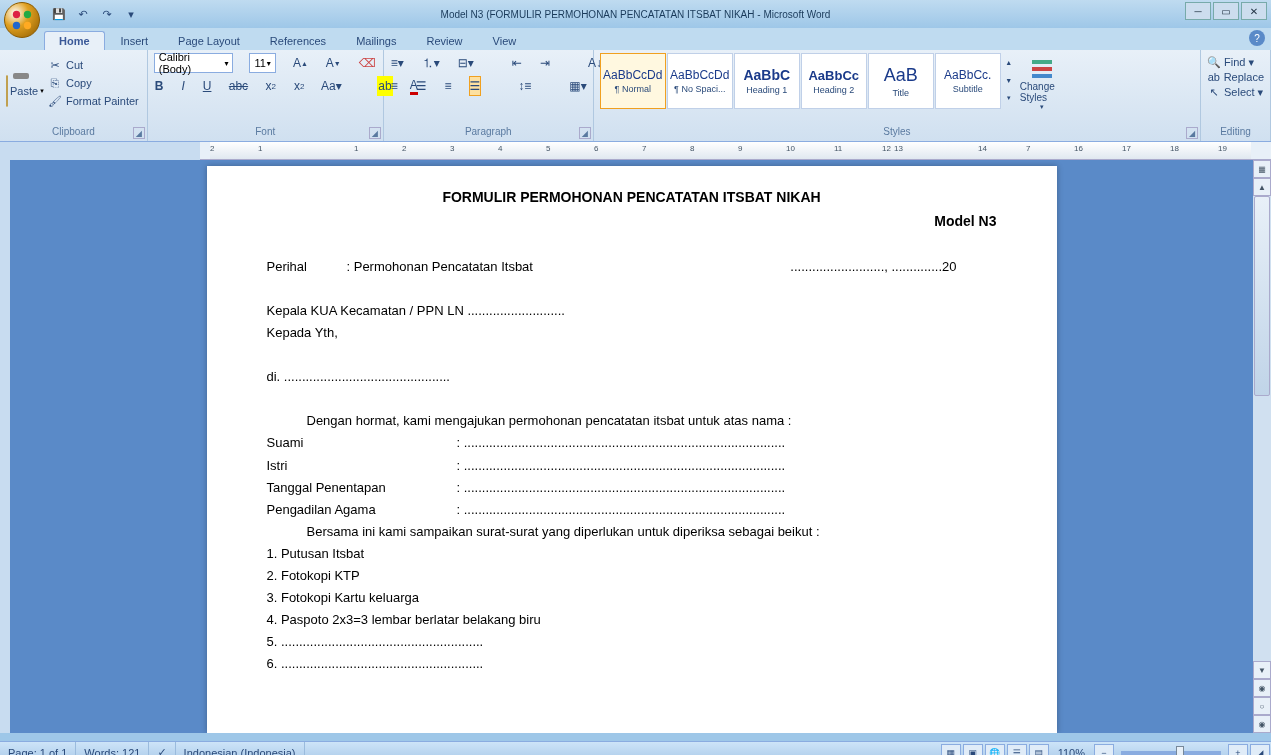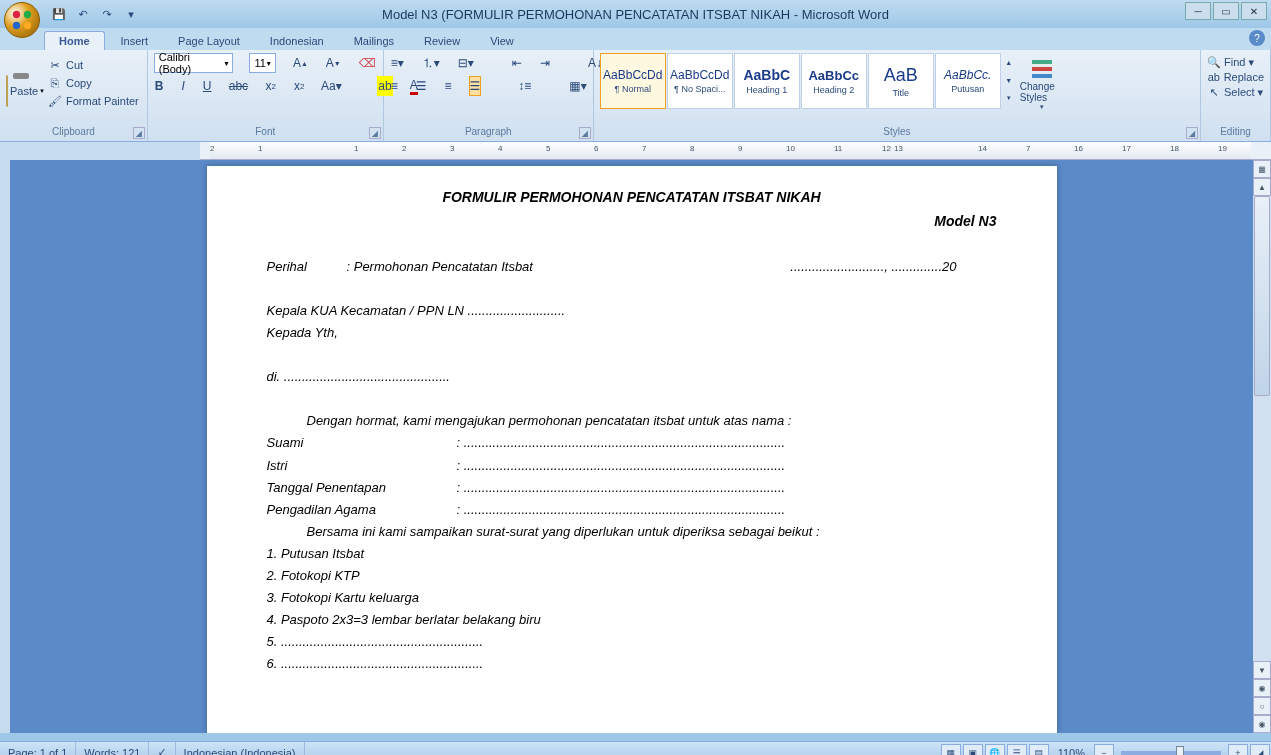--- a/index.html
+++ b/index.html
@@ -4,21 +4,21 @@
 <style>
 * { margin: 0; padding: 0; box-sizing: border-box; font-family: "Segoe UI", Tahoma, sans-serif; }
 body { background: #9ec7e8; width: 1271px; height: 755px; overflow: hidden; position: relative; }
 
 
 .titlebar { height: 28px; background: linear-gradient(#bfdbf0, #9ec7e8); display: flex; align-items: center; padding: 0 4px; position: relative; }
 .office-btn { width: 36px; height: 36px; border-radius: 50%; background: radial-gradient(circle at 30% 30%, #fff, #e0a020 40%, #8b5a00); position: absolute; top: 2px; left: 4px; z-index: 10; border: 1px solid #8b5a00; display:flex; align-items:center; justify-content:center; }
 .office-btn svg { width: 22px; height: 22px; }
 .qat { margin-left: 44px; display: flex; align-items: center; gap: 2px; }
 .qat-btn { width: 22px; height: 22px; display: flex; align-items: center; justify-content: center; color: #2a4a7a; font-size: 11px; }
-.title-text { position: absolute; left: 50%; transform: translateX(-50%); font-size: 13px; color: #1a3a5a; }
+.title-text { position: absolute; left: 50%; transform: translateX(-50%); font-size: 10px; color: #1a3a5a; }
 .win-controls { position: absolute; right: 4px; top: 2px; display: flex; gap: 2px; }
 .win-btn { width: 26px; height: 18px; background: #cde; border: 1px solid #7aa; display:flex; align-items:center; justify-content:center; font-size:10px; color:#234; }
 
 
 .tabs { height: 22px; background: #bfdbf0; display: flex; align-items: flex-end; padding-left: 44px; gap: 2px; position: relative; }
 .tab { padding: 3px 14px; font-size: 11px; color: #2a4a7a; cursor: pointer; }
 .tab.active { background: #e8f0f8; border-radius: 3px 3px 0 0; border: 1px solid #8aace0; border-bottom: none; color: #3b5998; font-weight: bold; }
 .help-btn { position: absolute; right: 6px; top: 2px; width: 16px; height: 16px; border-radius: 50%; background: #5a8ac8; color: #fff; font-size: 10px; display:flex; align-items:center; justify-content:center; }
 
 
@@ -71,21 +71,21 @@
 .ruler-area { display: flex; height: 18px; }
 .ruler-left { width: 200px; background: #c8dcf0; }
 .ruler { flex: 1; background: #e8f0f8; position: relative; font-size: 8px; color: #456; border-bottom: 1px solid #aac; }
 .ruler-track { height: 100%; background: linear-gradient(#fff, #e0e8f0); margin-left: 10px; margin-right: 20px; position: relative; }
 .ruler-num { position: absolute; top: 2px; }
 
 
 .doc-area { display: flex; height: 573px; background: #5a8ac8; }
 .left-strip { width: 10px; background: #c8dcf0; }
 .doc-scroll { flex: 1; display: flex; justify-content: center; overflow: hidden; padding-top: 6px; }
-.page { width: 850px; background: #fff; box-shadow: 0 0 6px rgba(0,0,0,0.3); padding: 20px 60px; font-family: Calibri, sans-serif; font-size: 13px; color: #000; line-height: 1.7; font-style: italic; }
+.page { width: 850px; background: #fff; box-shadow: 0 0 6px rgba(0,0,0,0.3); padding: 20px 60px; font-family: Calibri, sans-serif; font-size: 13px; color: #000; line-height: 1.7; }
 .page h3 { text-align: center; font-size: 14px; font-weight: bold; }
 .page .model { text-align: right; font-weight: bold; font-size: 14px; }
 .doc-row { display: flex; gap: 40px; }
 .doc-label { width: 150px; }
 .scrollbar-v { width: 18px; background: #d0e0f0; display: flex; flex-direction: column; }
 .sb-btn { height: 18px; background: #e8f0f8; border: 1px solid #aac; display:flex; align-items:center; justify-content:center; font-size:8px; color:#456; }
 .sb-track { flex: 1; position: relative; }
 .sb-thumb { position: absolute; top: 0; left: 1px; right: 1px; height: 200px; background: linear-gradient(#e8f0f8, #c0d4e8); border: 1px solid #aac; border-radius: 2px; }
 
 
@@ -119,21 +119,21 @@
     <div class="win-btn">─</div>
     <div class="win-btn">▭</div>
     <div class="win-btn">✕</div>
   </div>
 </div>
 
 <div class="tabs">
   <div class="tab active">Home</div>
   <div class="tab">Insert</div>
   <div class="tab">Page Layout</div>
-  <div class="tab">Indonesian</div>
+  <div class="tab">References</div>
   <div class="tab">Mailings</div>
   <div class="tab">Review</div>
   <div class="tab">View</div>
   <div class="help-btn">?</div>
 </div>
 
 <div class="ribbon">
 
   <div class="group clipboard">
     <div class="group-body">
@@ -243,22 +243,22 @@
           </div>
         <div class="style-item">
             <div class="style-preview" style="font-size:13px;font-weight:bold;">AaBbCc</div>
             <div class="style-name">Heading 2</div>
           </div>
         <div class="style-item">
             <div class="style-preview" style="font-size:18px;">AaB</div>
             <div class="style-name">Title</div>
           </div>
         <div class="style-item">
-            <div class="style-preview" style="font-style:italic;">AaBbCc.</div>
-            <div class="style-name">Putusan</div>
+            <div class="style-preview" style="">AaBbCc.</div>
+            <div class="style-name">Subtitle</div>
           </div>
         <div style="width:14px;display:flex;flex-direction:column;">
           <div class="rb-btn" style="height:18px;width:14px;font-size:7px;">▲</div>
           <div class="rb-btn" style="height:18px;width:14px;font-size:7px;">▼</div>
           <div class="rb-btn" style="height:18px;width:14px;font-size:7px;">▾</div>
         </div>
       </div>
       <div class="change-styles">
         <svg class="ico" viewBox="0 0 24 24">
             <rect x="2" y="3" width="20" height="4" fill="#4a8"></rect>

